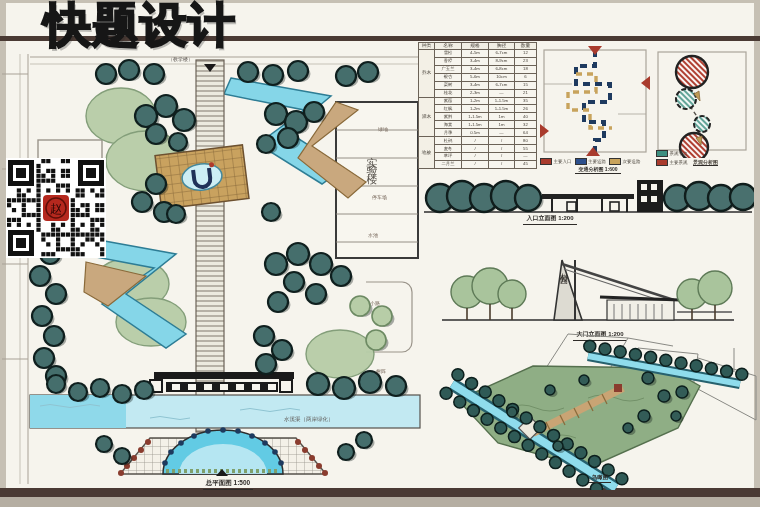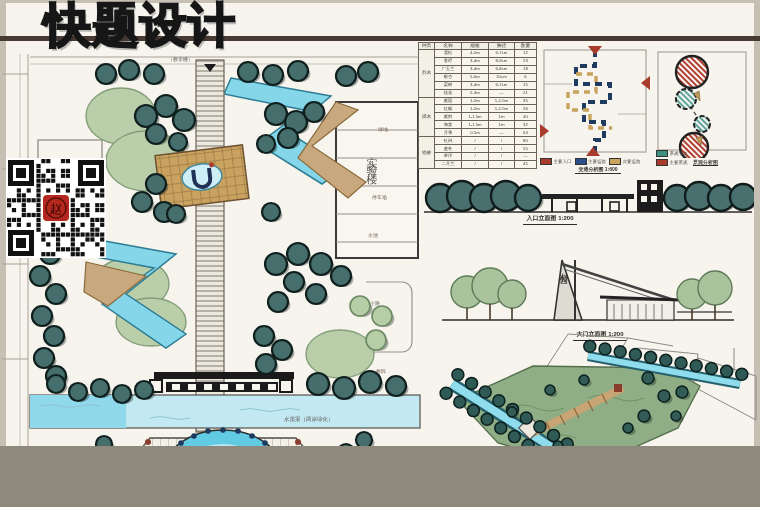--- a/index.html
+++ b/index.html
@@ -1,16 +1,16 @@
 <!DOCTYPE html>
 <html lang="zh"><head>
 <meta charset="utf-8">
 <style>
   html,body{margin:0;padding:0;background:#8e887d;}
-  .board{position:relative;width:760px;height:446px;background:#f6f4ed;overflow:hidden;
+  .board{position:relative;width:760px;height:507px;background:#f6f4ed;overflow:hidden;
          font-family:"Liberation Sans",sans-serif;}
   .edge{position:absolute;background:#c6c0b4;}
   .rule{position:absolute;left:0;width:760px;background:#4a3a34;}
   .title{position:absolute;left:44px;top:-6px;z-index:6;font-family:"DejaVu Sans",sans-serif;
          font-size:47px;font-weight:700;color:#9ec6a6;letter-spacing:1px;
          -webkit-text-stroke:2.2px #161616;text-shadow:2px 3px 0 rgba(40,40,40,.28);}
   svg{position:absolute;}
   .lbl{position:absolute;color:#5a5450;white-space:nowrap;}
   .cap{position:absolute;text-align:center;color:#2e2b28;font-weight:700;}
   .cap .ul{display:inline-block;border-bottom:1.5px solid #2e2b28;padding:0 3px 1px 3px;}

